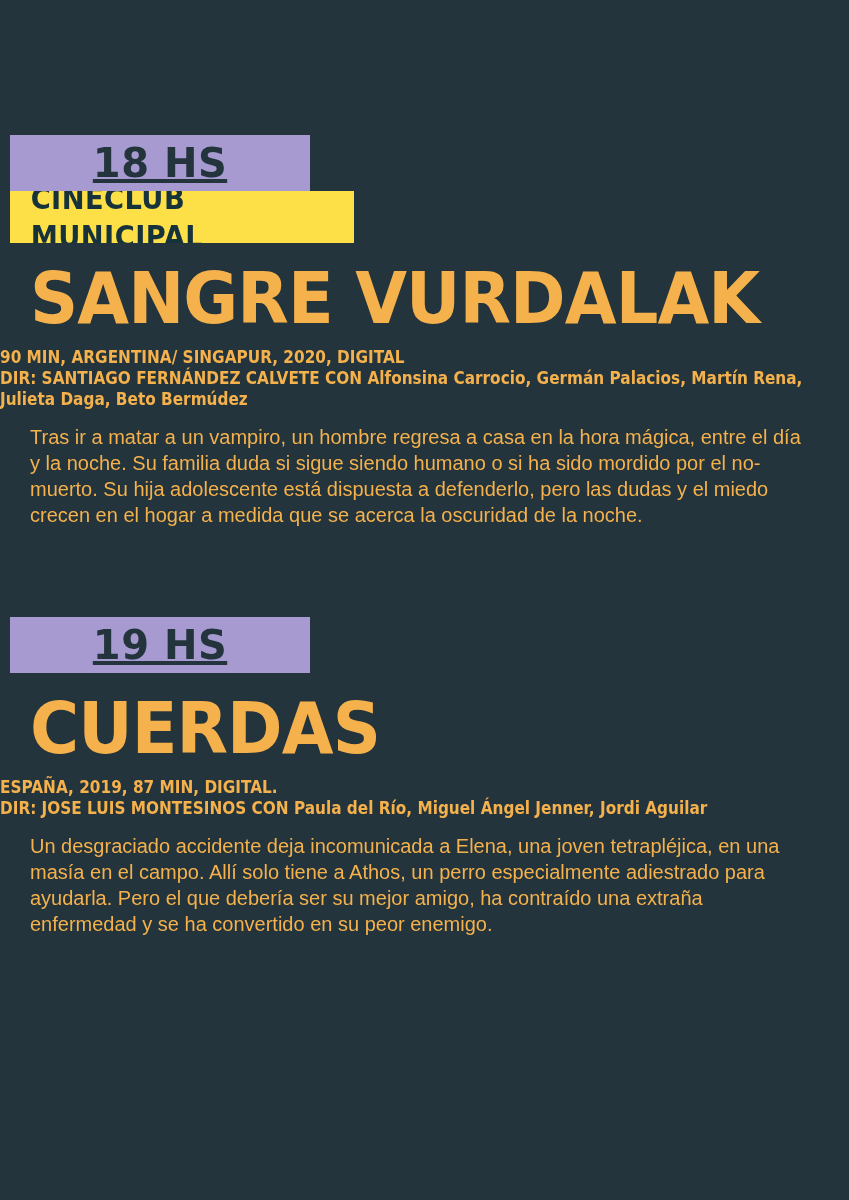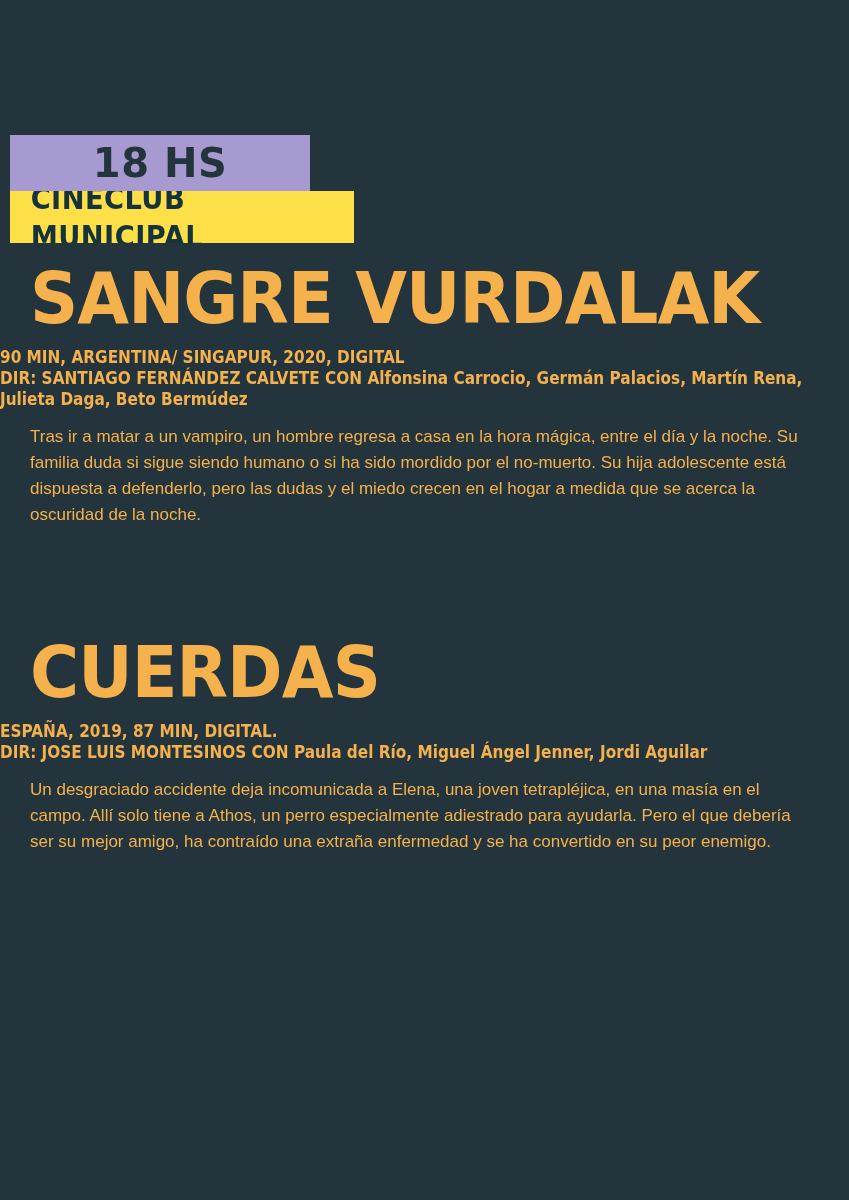--- a/index.html
+++ b/index.html
@@ -29,20 +29,21 @@
   }
   .time-band-inner {
     color: #23343c;
     text-align: center;
     font-family: "DejaVu Sans", sans-serif;
     font-weight: bold;
     font-size: 40px;
     line-height: 56px;
     letter-spacing: 0.5px;
     width: 300px;
+    text-decoration: underline;
   }
 
   
   .venue-wrap {
     width: 344px;
     margin-left: 10px;
     background: #fde047;
     height: 52px;
     overflow: hidden;
     display: flex;
@@ -88,21 +89,21 @@
     letter-spacing: 0px;
     transform: scaleX(0.9);
     transform-origin: left center;
     width: 111%;
   }
 
   
   .synopsis {
     color: #f4b14c;
     font-family: "Liberation Sans", sans-serif;
-    font-size: 17px;
+    font-size: 20px;
     line-height: 26px;
     margin-left: 30px;
     margin-top: 14px;
     margin-right: 40px;
     width: 780px;
     font-weight: normal;
   }
 
   .block { position: absolute; left: 0; width: 849px; }
   #block-0 { top: 135px; }
@@ -123,20 +124,23 @@
     <div class="film-title">SANGRE VURDALAK</div>
     <div class="credits">
       <div class="credits-line">90 MIN, ARGENTINA/ SINGAPUR, 2020, DIGITAL</div>
       <div class="credits-line">DIR: SANTIAGO FERNÁNDEZ CALVETE CON Alfonsina Carrocio, Germán Palacios, Martín Rena,</div>
       <div class="credits-line">Julieta Daga, Beto Bermúdez</div>
     </div>
     <div class="synopsis">Tras ir a matar a un vampiro, un hombre regresa a casa en la hora mágica, entre el día y la noche. Su familia duda si sigue siendo humano o si ha sido mordido por el no-muerto. Su hija adolescente está dispuesta a defenderlo, pero las dudas y el miedo crecen en el hogar a medida que se acerca la oscuridad de la noche.</div>
   </div>
 
   <div class="block" id="block-1">
+    <div class="time-band-wrap">
+      <div class="time-band-inner">19 HS</div>
+    </div>
     <div class="film-title">CUERDAS</div>
     <div class="credits">
       <div class="credits-line">ESPAÑA, 2019, 87 MIN, DIGITAL.</div>
       <div class="credits-line">DIR: JOSE LUIS MONTESINOS CON Paula del Río, Miguel Ángel Jenner, Jordi Aguilar</div>
       <div class="credits-line"></div>
     </div>
     <div class="synopsis">Un desgraciado accidente deja incomunicada a Elena, una joven tetrapléjica, en una masía en el campo. Allí solo tiene a Athos, un perro especialmente adiestrado para ayudarla. Pero el que debería ser su mejor amigo, ha contraído una extraña enfermedad y se ha convertido en su peor enemigo.</div>
   </div>
 
 </div>

